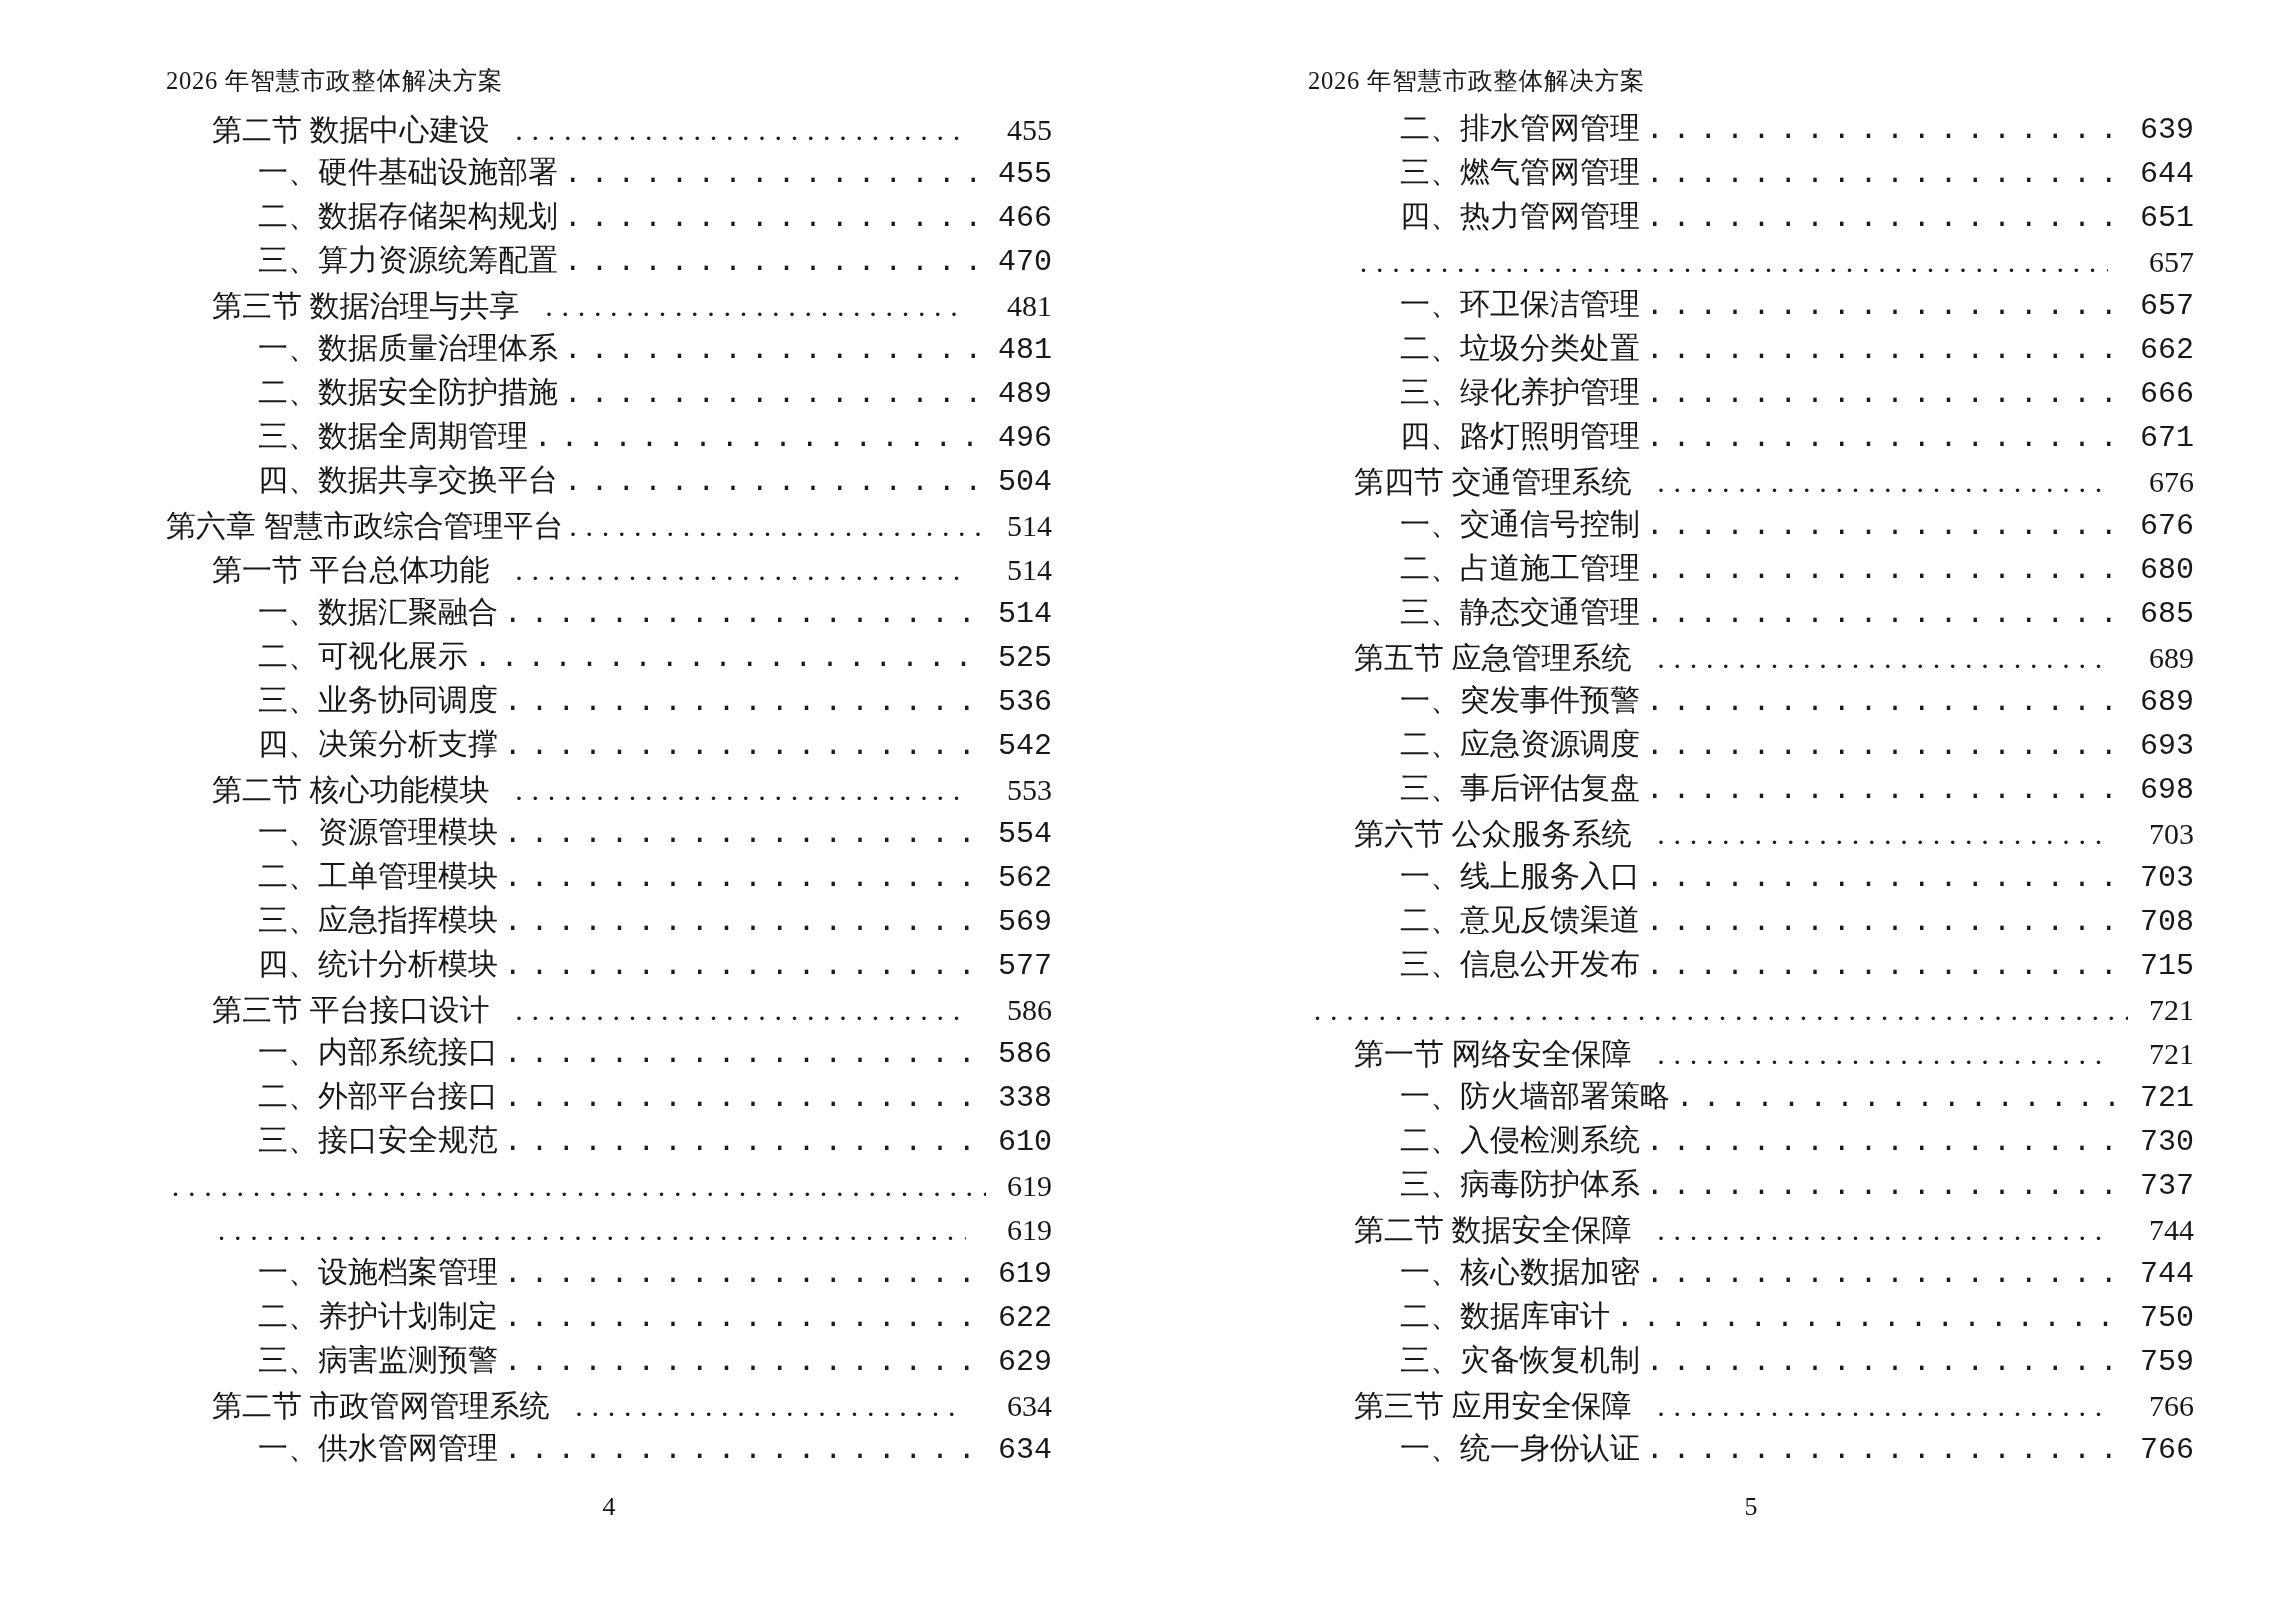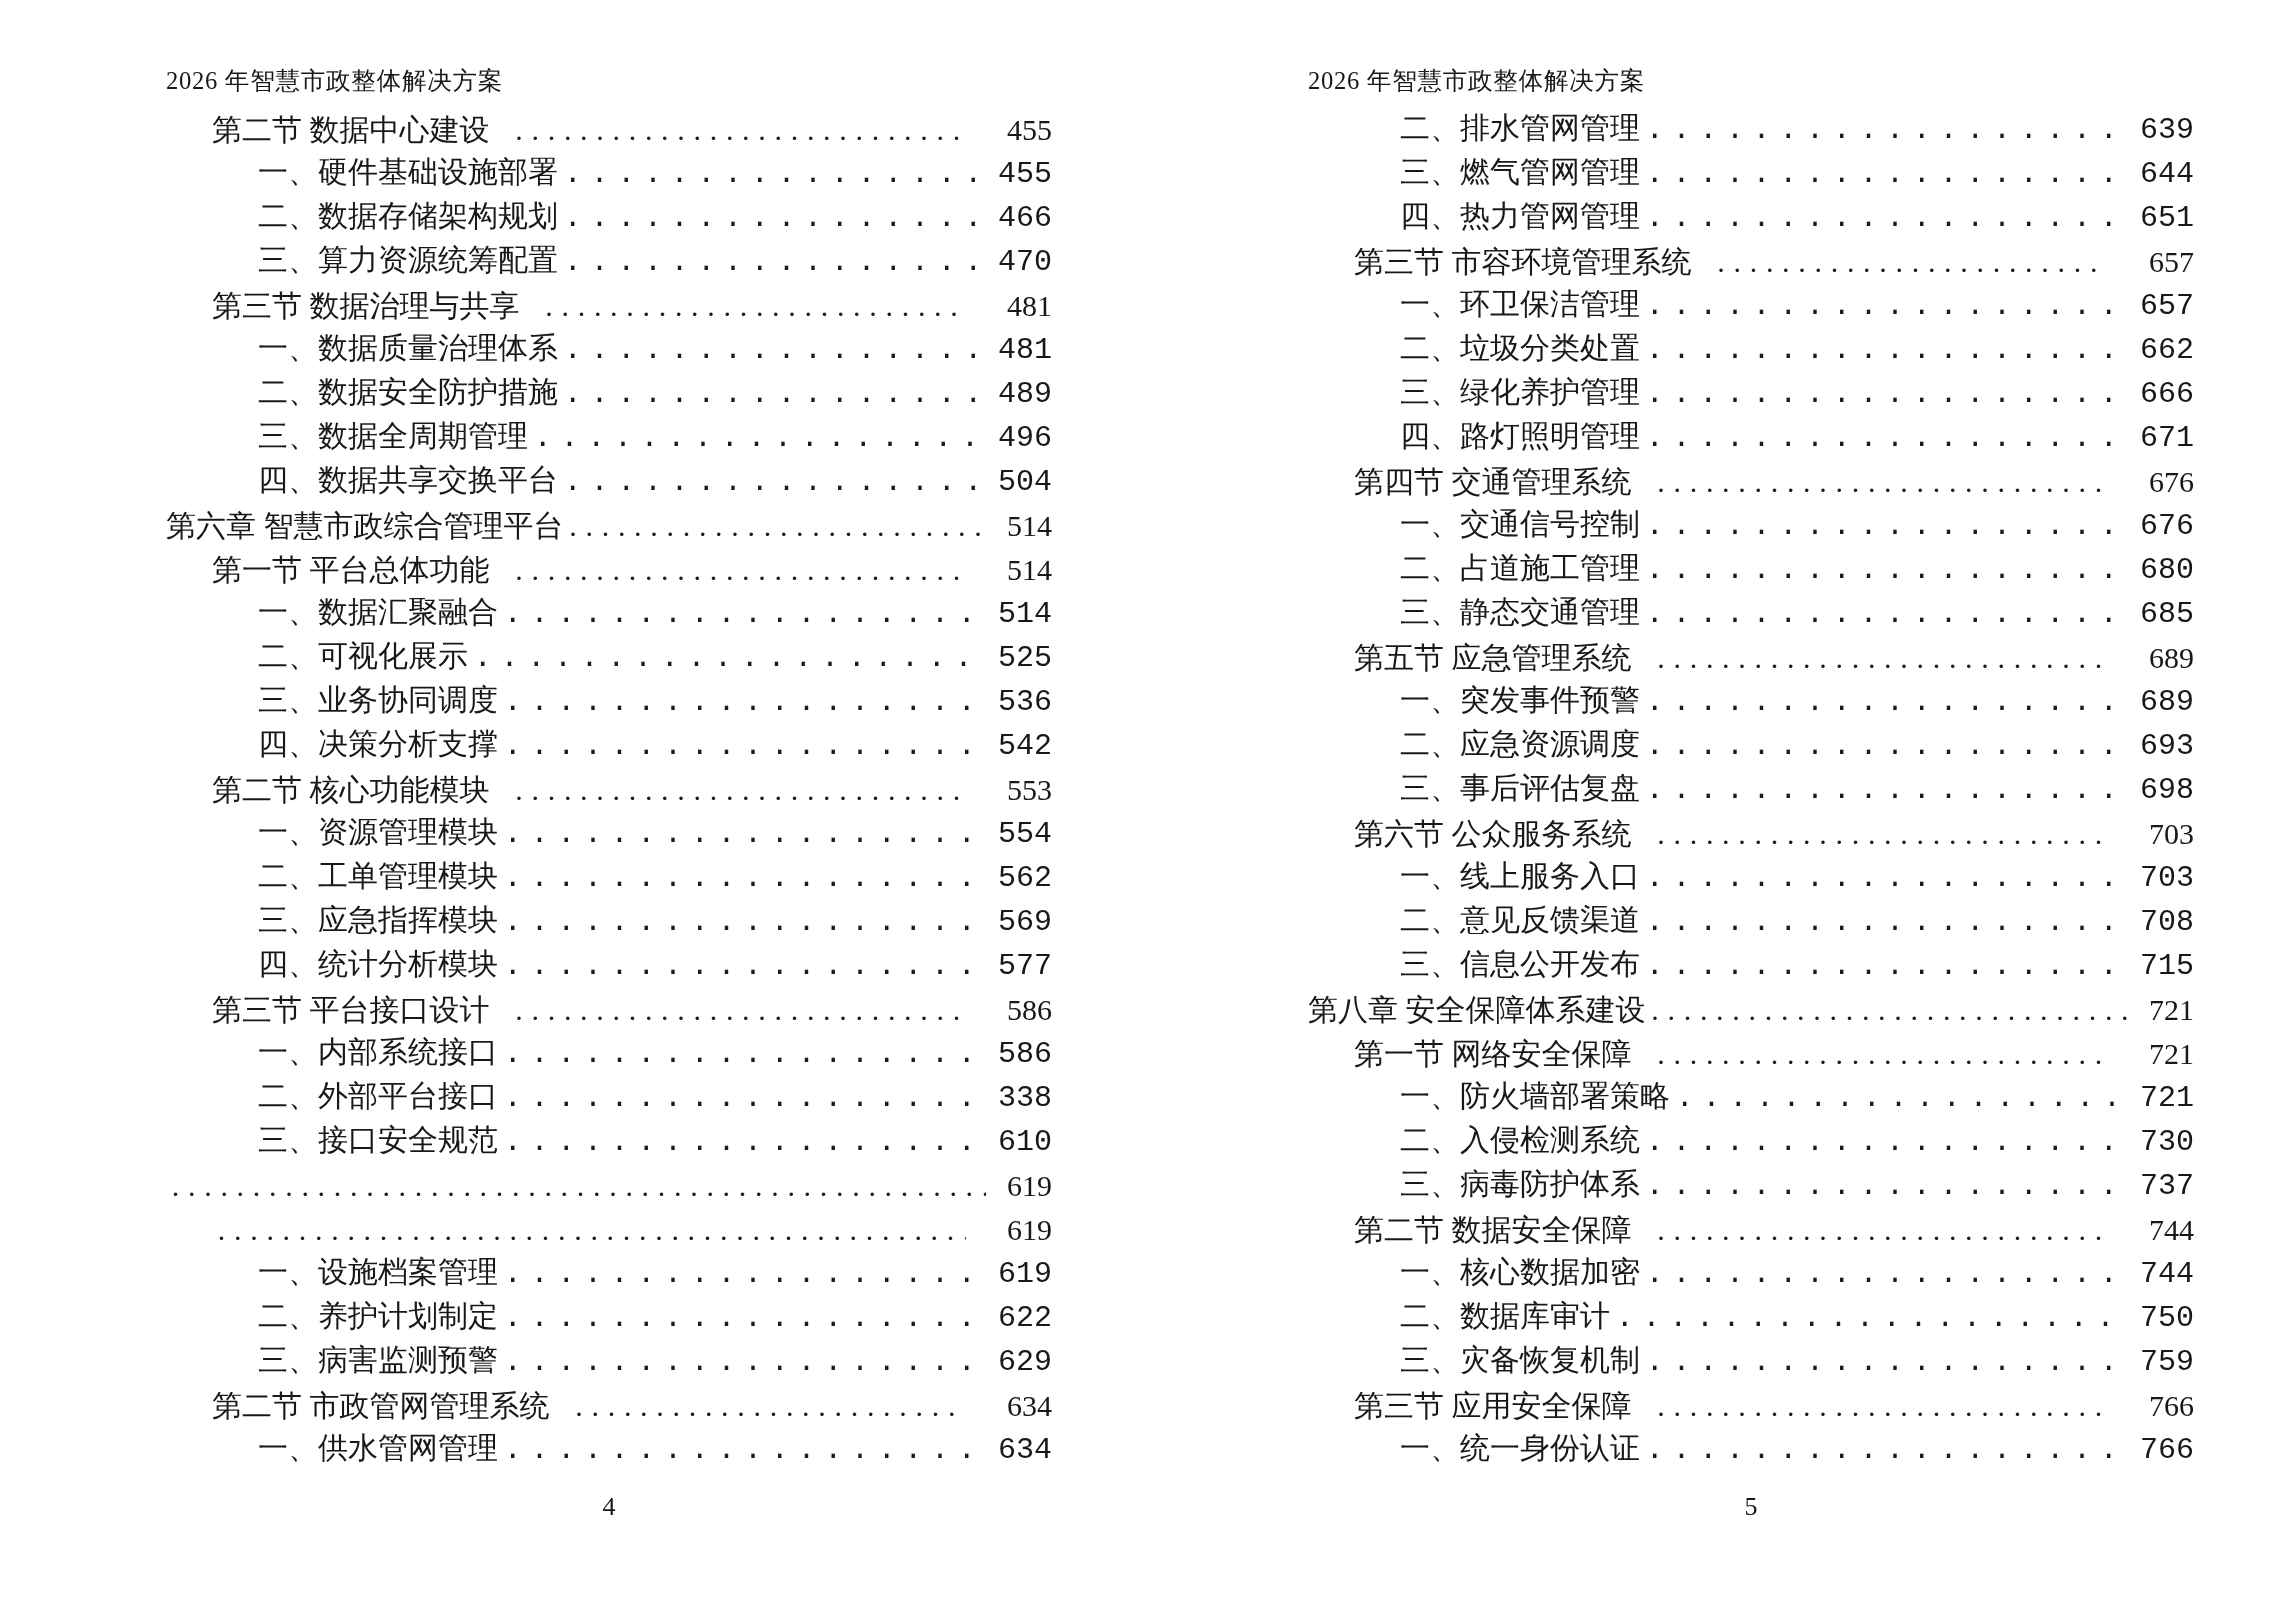--- a/index.html
+++ b/index.html
@@ -233,21 +233,20 @@
         <span class="toc-label">三、燃气管网管理</span>
         <span class="toc-dots">......................................................................</span>
         <span class="toc-num">644</span>
       </div>
       <div class="toc-row lv-item">
         <span class="toc-label">四、热力管网管理</span>
         <span class="toc-dots">......................................................................</span>
         <span class="toc-num">651</span>
       </div>
       <div class="toc-row lv-section">
-        <span class="toc-label">第三节 市容环境管理系统</span>
         <span class="toc-dots">......................................................................</span>
         <span class="toc-num">657</span>
       </div>
       <div class="toc-row lv-item">
         <span class="toc-label">一、环卫保洁管理</span>
         <span class="toc-dots">......................................................................</span>
         <span class="toc-num">657</span>
       </div>
       <div class="toc-row lv-item">
         <span class="toc-label">二、垃圾分类处置</span>
@@ -318,21 +317,20 @@
         <span class="toc-label">二、意见反馈渠道</span>
         <span class="toc-dots">......................................................................</span>
         <span class="toc-num">708</span>
       </div>
       <div class="toc-row lv-item">
         <span class="toc-label">三、信息公开发布</span>
         <span class="toc-dots">......................................................................</span>
         <span class="toc-num">715</span>
       </div>
       <div class="toc-row lv-chapter">
-        <span class="toc-label">第八章 安全保障体系建设</span>
         <span class="toc-dots">......................................................................</span>
         <span class="toc-num">721</span>
       </div>
       <div class="toc-row lv-section">
         <span class="toc-label">第一节 网络安全保障</span>
         <span class="toc-dots">......................................................................</span>
         <span class="toc-num">721</span>
       </div>
       <div class="toc-row lv-item">
         <span class="toc-label">一、防火墙部署策略</span>

